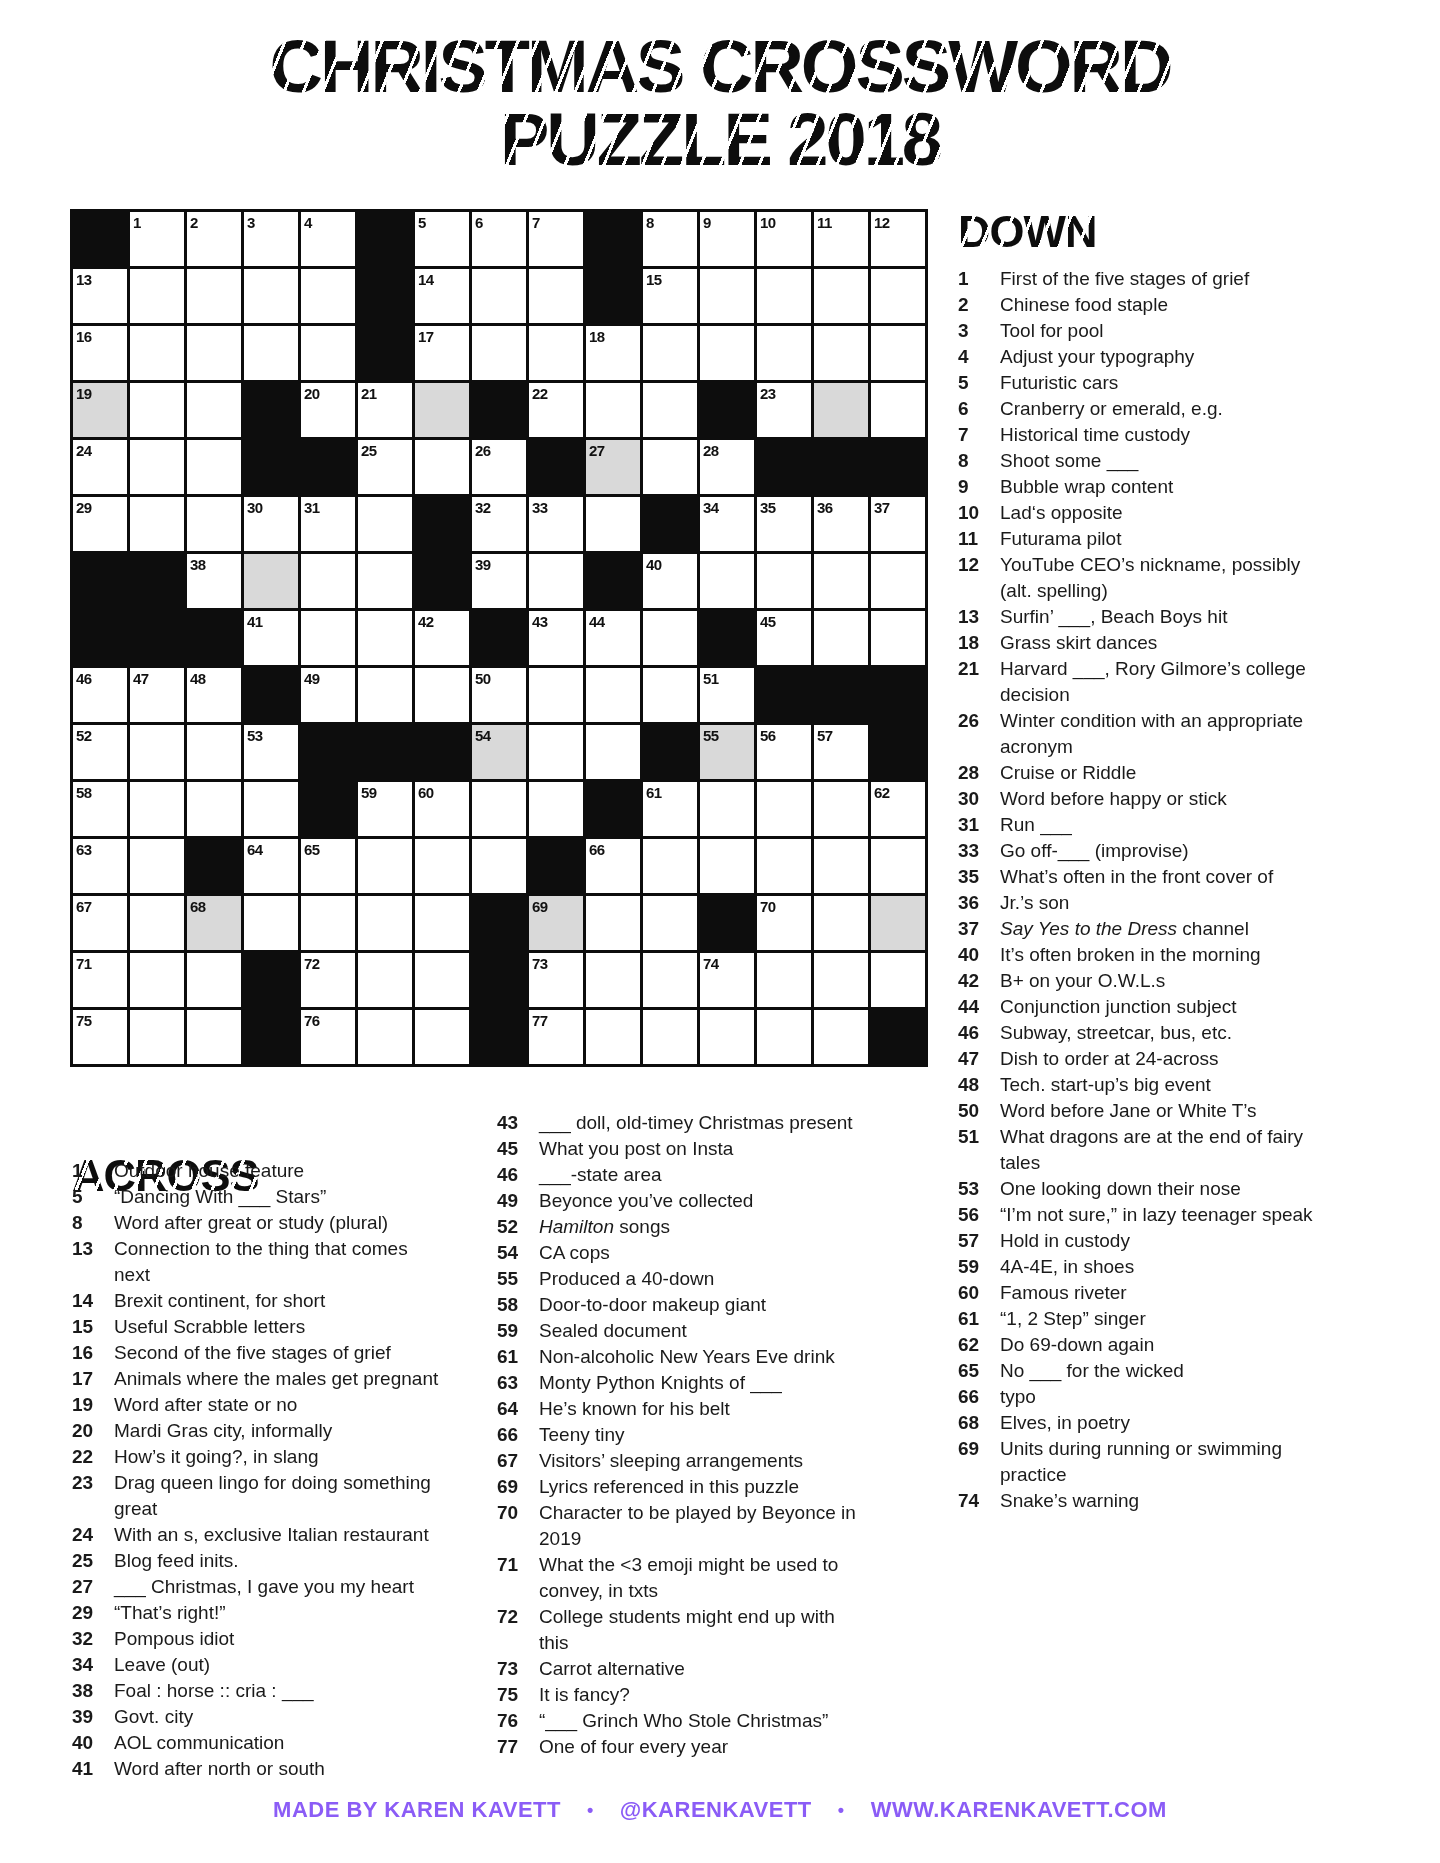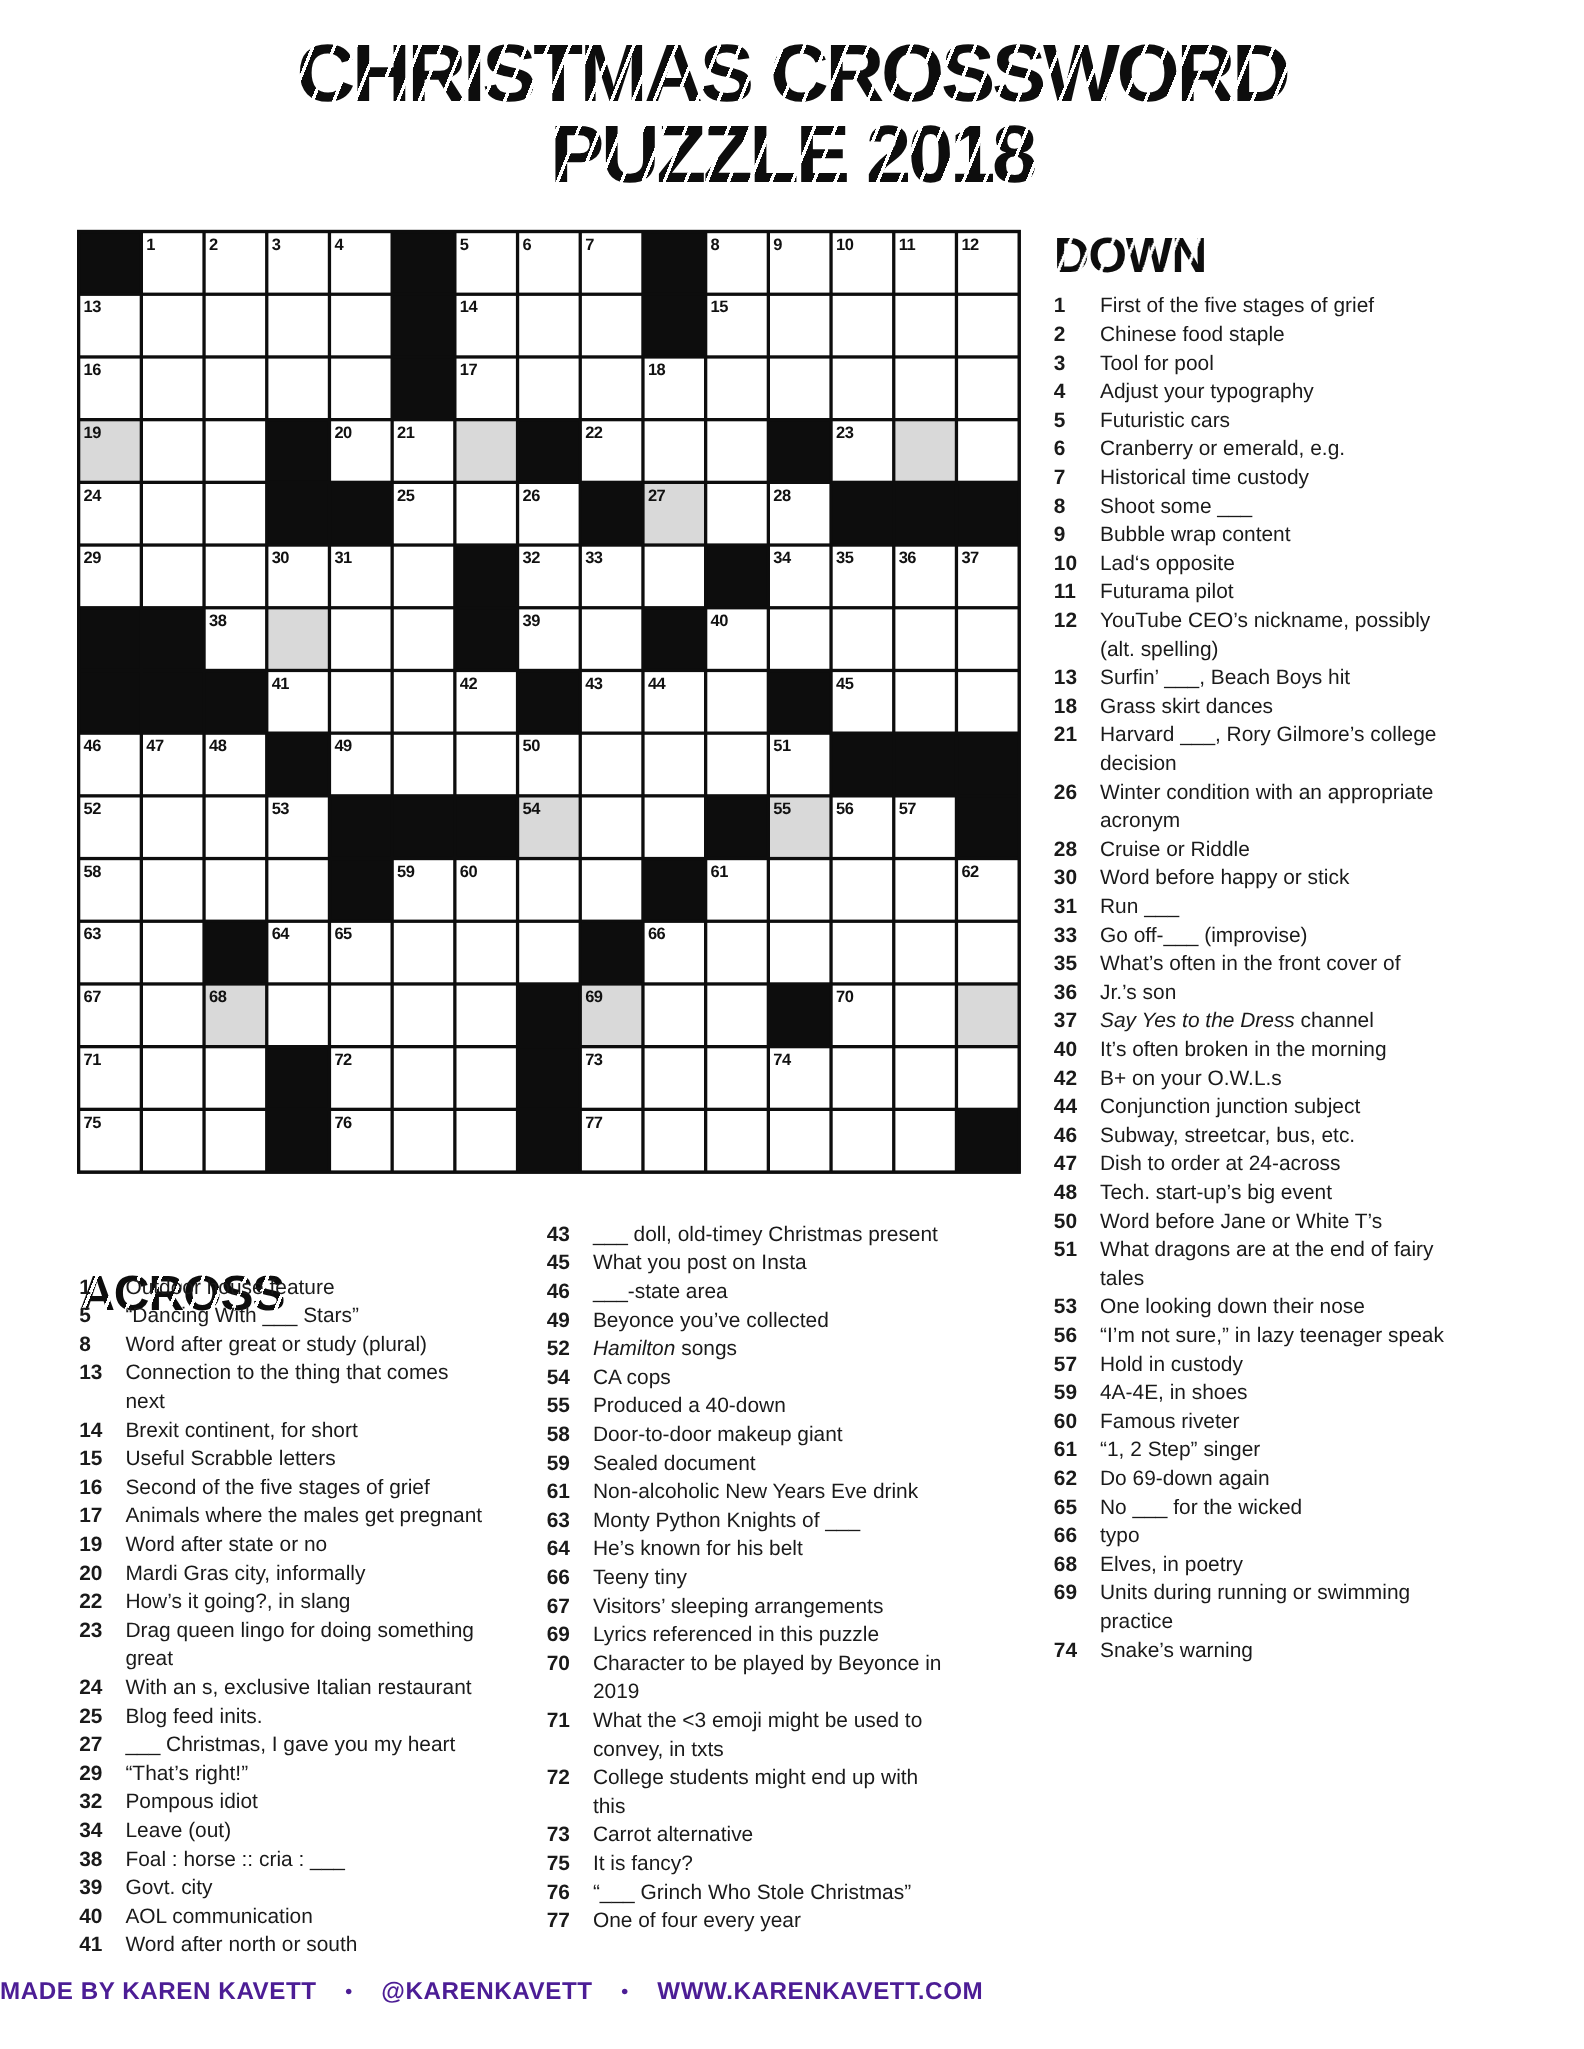--- a/index.html
+++ b/index.html
@@ -39,21 +39,21 @@
   #down-list{left:958px;top:266px;width:470px;}
   #across-list-1{left:72px;top:1158px;width:430px;}
   #across-list-2{left:497px;top:1110px;width:450px;}
   .clue{display:flex;align-items:flex-start;font-size:19px;line-height:26px;color:#1a1a1a;}
   .cnum{flex:0 0 auto;min-width:32px;margin-right:10px;font-weight:700;}
   .ctext{flex:1 1 auto;}
   .cline{display:block;white-space:nowrap;}
   
   #footer{
     position:absolute;left:0;top:1797px;width:100%;
-    text-align:left;font-size:22px;font-weight:700;letter-spacing:0.5px;color:#4c1d95;
+    text-align:center;font-size:22px;font-weight:700;letter-spacing:0.5px;color:#8b5cf6;
   }
   #footer .dot{display:inline-block;margin:0 26px;font-size:18px;vertical-align:1px;}
 </style>
 </head>
 <body>
 
 <header class="page-title deco">
   <div>CHRISTMAS CROSSWORD</div>
   <div>PUZZLE 2018</div>
 </header>

